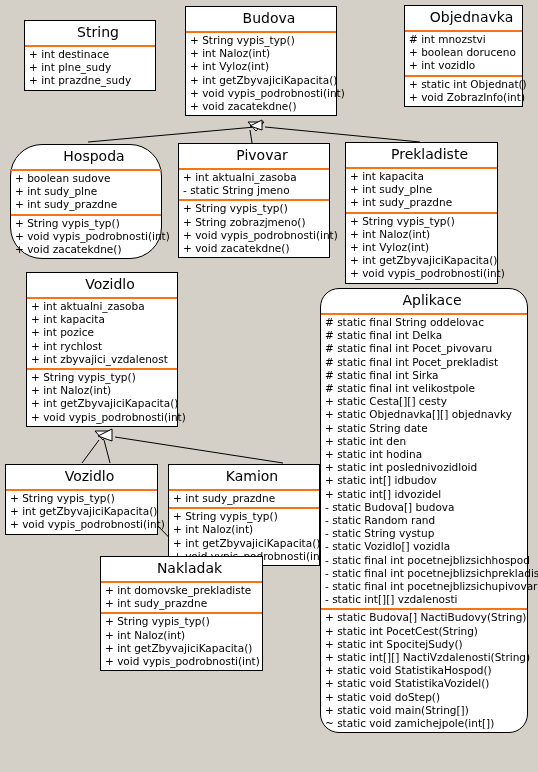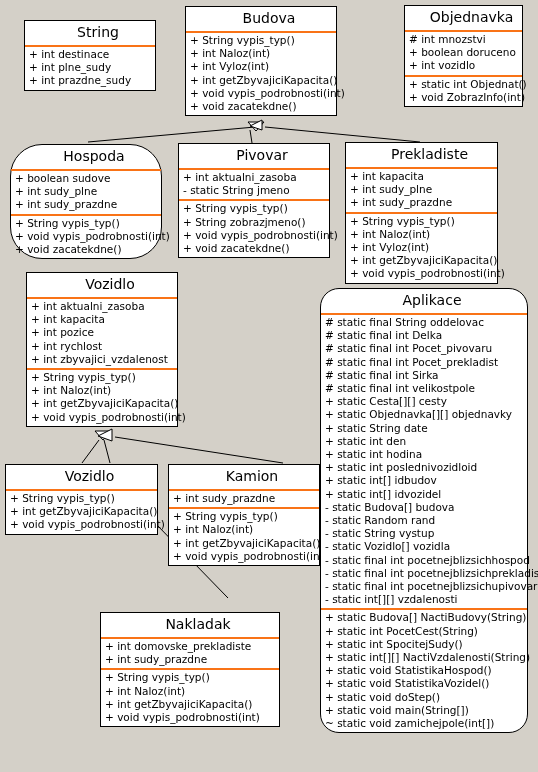--- a/index.html
+++ b/index.html
@@ -193,21 +193,21 @@
       <div class="uml-row">+ int sudy_prazdne</div>
     </div>
     <div class="uml-compartment">
       <div class="uml-row">+ String vypis_typ()</div>
       <div class="uml-row">+ int Naloz(int)</div>
       <div class="uml-row">+ int getZbyvajiciKapacita()</div>
       <div class="uml-row">+ void vypis_podrobnosti(int)</div>
     </div>
   </div>
 
-  <div class="uml-class" style="left:100px; top:612px; width:180px;">
+  <div class="uml-class" style="left:100px; top:556px; width:163px;">
     <div class="uml-title">Nakladak</div>
     <div class="uml-compartment">
       <div class="uml-row">+ int domovske_prekladiste</div>
       <div class="uml-row">+ int sudy_prazdne</div>
     </div>
     <div class="uml-compartment">
       <div class="uml-row">+ String vypis_typ()</div>
       <div class="uml-row">+ int Naloz(int)</div>
       <div class="uml-row">+ int getZbyvajiciKapacita()</div>
       <div class="uml-row">+ void vypis_podrobnosti(int)</div>

